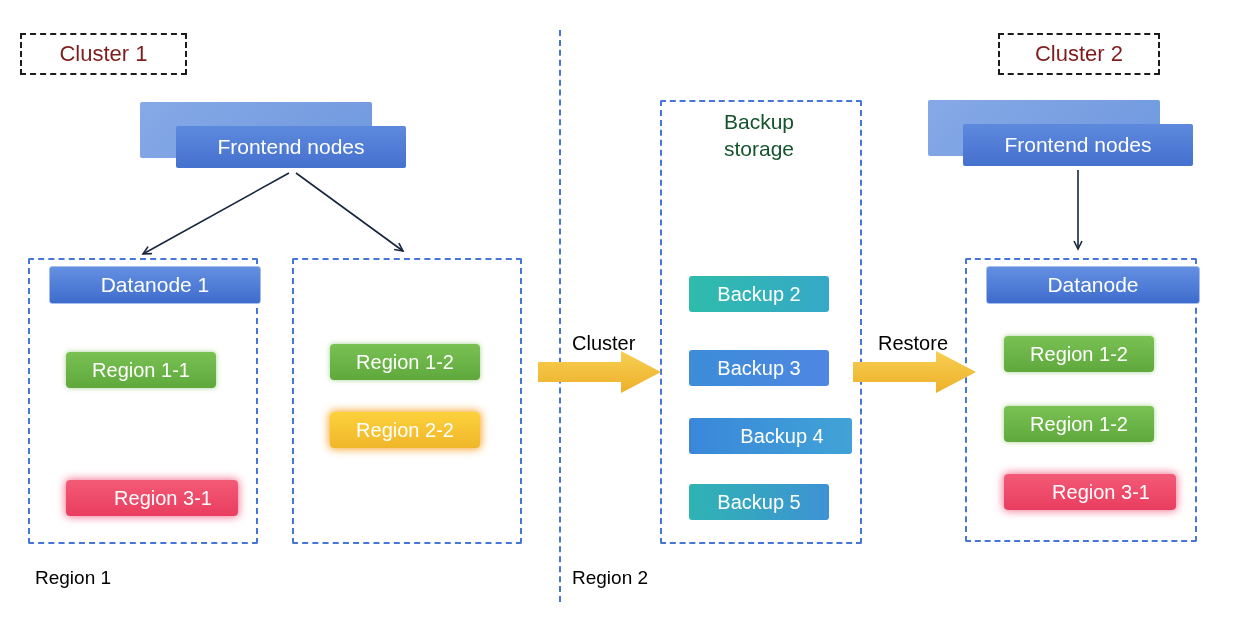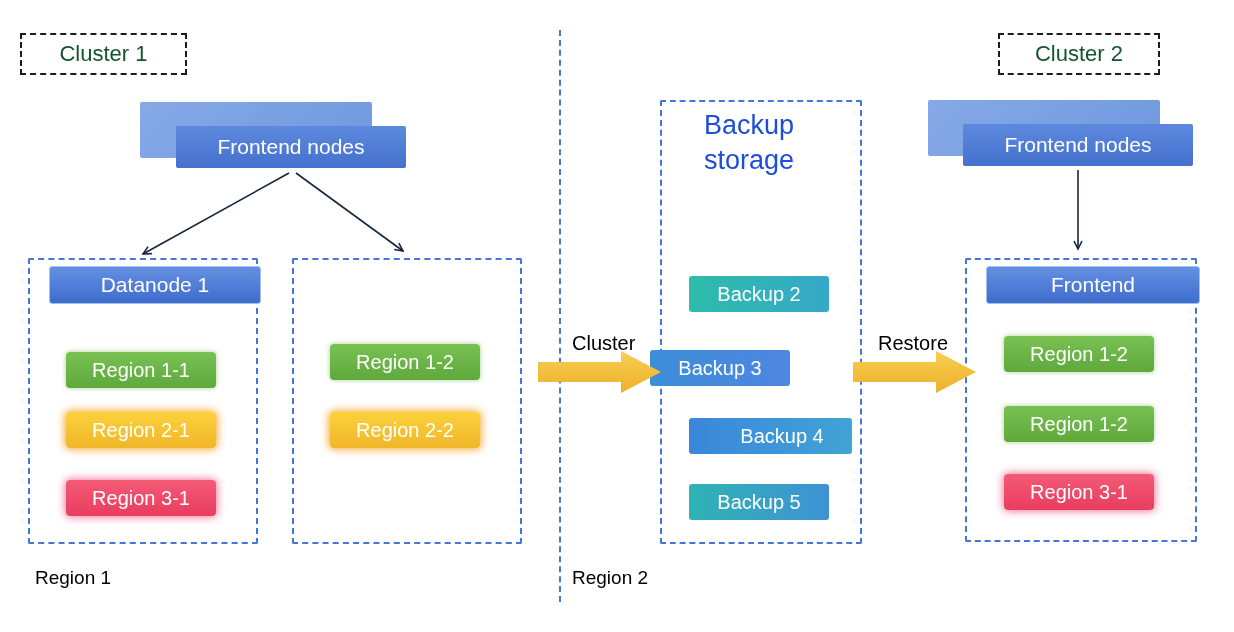--- a/index.html
+++ b/index.html
@@ -8,21 +8,21 @@
     position:relative;
     width:1234px;height:632px;
     background:#ffffff;
     font-family:"Liberation Sans", sans-serif;
     overflow:hidden;
   }
   .cluster-label{
     position:absolute;
     border:2px dashed #1c1c1c;
     background:#ffffff;
-    color:#14532d;
+    color:#7f1d1d;
     font-size:22px;
     display:flex;align-items:center;justify-content:center;
   }
   .frontend-back{
     position:absolute;
     background:linear-gradient(135deg, var(--frontend-back,#86a9e6), #7099df);
     border-radius:2px;
   }
   .frontend-front{
     position:absolute;
@@ -56,37 +56,38 @@
     background:linear-gradient(180deg,#79c153, var(--region-green,#5fa83c));
     box-shadow:0 0 5px rgba(110,180,70,0.6);
   }
   .region-yellow{
     background:linear-gradient(180deg,#fbd23c, var(--region-yellow,#f0b62a));
     box-shadow:0 0 9px 1px rgba(246,150,12,0.9);
   }
   .region-red{
     background:linear-gradient(180deg,#f35a76, var(--region-red,#e93d5f));
     box-shadow:0 0 9px 1px rgba(240,70,110,0.75);
+    padding-left:22px;
   }
   .backup-item{
     position:absolute;
     width:140px;height:36px;
     border-radius:3px;
     color:#fff;font-size:20px;
     display:flex;align-items:center;justify-content:center;
   }
   .bg-b1{background:linear-gradient(90deg, var(--backup-teal,#2cb4bd), var(--backup-blue,#3e92d2));}
   .bg-b2{background:linear-gradient(90deg,#2ebcab,#36a8c8);}
   .bg-b3{background:linear-gradient(90deg,#3c8dd8,#4f86e2);}
   .bg-b4{background:linear-gradient(90deg,#3a87da,#41a3d6);padding-left:23px;}
   .bg-b5{background:linear-gradient(90deg,#2fb3b3,#3e92d4);}
   .storage-title{
     position:absolute;
-    color:#1d4ed8;font-size:27px;
-    line-height:1.3;
+    color:#14532d;font-size:21px;
+    text-align:center;line-height:1.3;
   }
   .text-label{
     position:absolute;
     color:#000;font-size:20px;
     white-space:nowrap;
   }
   .v-divider{
     position:absolute;
     width:0;
     border-left:2px dashed var(--dashed-border,#4576d8);
@@ -103,47 +104,46 @@
 
   <div class="cluster-label" style="left:20px;top:33px;width:163px;height:38px;">Cluster 1</div>
   <div class="cluster-label" style="left:998px;top:33px;width:158px;height:38px;">Cluster 2</div>
 
   <div class="frontend-back" style="left:140px;top:102px;width:232px;height:56px;"></div>
   <div class="frontend-front" style="left:176px;top:126px;width:230px;height:42px;">Frontend nodes</div>
 
   <div class="dashed-container" style="left:28px;top:258px;width:226px;height:282px;"></div>
   <div class="datanode-header" style="left:36px;top:266px;width:210px;height:36px;">Datanode 1</div>
   <div class="region-box region-green" style="left:66px;top:344px;margin-top:8px;">Region 1-1</div>
-  <div class="region-box region-yellow" style="left:66px;top:412px;">Region 2-1</div>
   <div class="region-box region-red" style="left:66px;top:480px;">Region 3-1</div>
 
   <div class="dashed-container" style="left:292px;top:258px;width:226px;height:282px;"></div>
   <div class="region-box region-green" style="left:330px;top:344px;">Region 1-2</div>
   <div class="region-box region-yellow" style="left:330px;top:412px;">Region 2-2</div>
 
   <div class="text-label" style="left:35px;top:567px;font-size:19px;">Region 1</div>
 
   <div class="v-divider" style="left:559px;top:30px;height:572px;"></div>
   <div class="text-label" style="left:572px;top:567px;font-size:19px;">Region 2</div>
 
   <div class="text-label" style="left:572px;top:332px;">Cluster</div>
   <div class="text-label" style="left:878px;top:332px;">Restore</div>
 
   <div class="dashed-container" style="left:660px;top:100px;width:198px;height:440px;"></div>
   <div class="storage-title" style="left:704px;top:108px;width:110px;">Backup storage</div>
   <div class="backup-item bg-b2" style="left:689px;top:276px;">Backup 2</div>
-  <div class="backup-item bg-b3" style="left:650px;top:350px;">Backup 3</div>
+  <div class="backup-item bg-b3" style="left:689px;top:350px;">Backup 3</div>
   <div class="backup-item bg-b4" style="left:689px;top:418px;">Backup 4</div>
   <div class="backup-item bg-b5" style="left:689px;top:484px;">Backup 5</div>
 
   <div class="frontend-back" style="left:928px;top:100px;width:232px;height:56px;"></div>
   <div class="frontend-front" style="left:963px;top:124px;width:230px;height:42px;">Frontend nodes</div>
 
   <div class="dashed-container" style="left:965px;top:258px;width:228px;height:280px;"></div>
-  <div class="datanode-header" style="left:973px;top:266px;width:212px;height:36px;">Frontend</div>
+  <div class="datanode-header" style="left:973px;top:266px;width:212px;height:36px;">Datanode</div>
   <div class="region-box region-green" style="left:1004px;top:336px;">Region 1-2</div>
   <div class="region-box region-green" style="left:1004px;top:406px;">Region 1-2</div>
   <div class="region-box region-red" style="left:1004px;top:474px;">Region 3-1</div>
 
   <svg class="overlay" width="1234" height="632" viewBox="0 0 1234 632" aria-hidden="true">
     <defs>
       <marker id="ah" markerWidth="14" markerHeight="14" refX="9" refY="5" orient="auto" markerUnits="userSpaceOnUse">
         <path d="M1,1 L9,5 L1,9" fill="none" stroke="#16263e" stroke-width="1.6"></path>
       </marker>
       <linearGradient id="gold" x1="0" y1="0" x2="0" y2="1">

